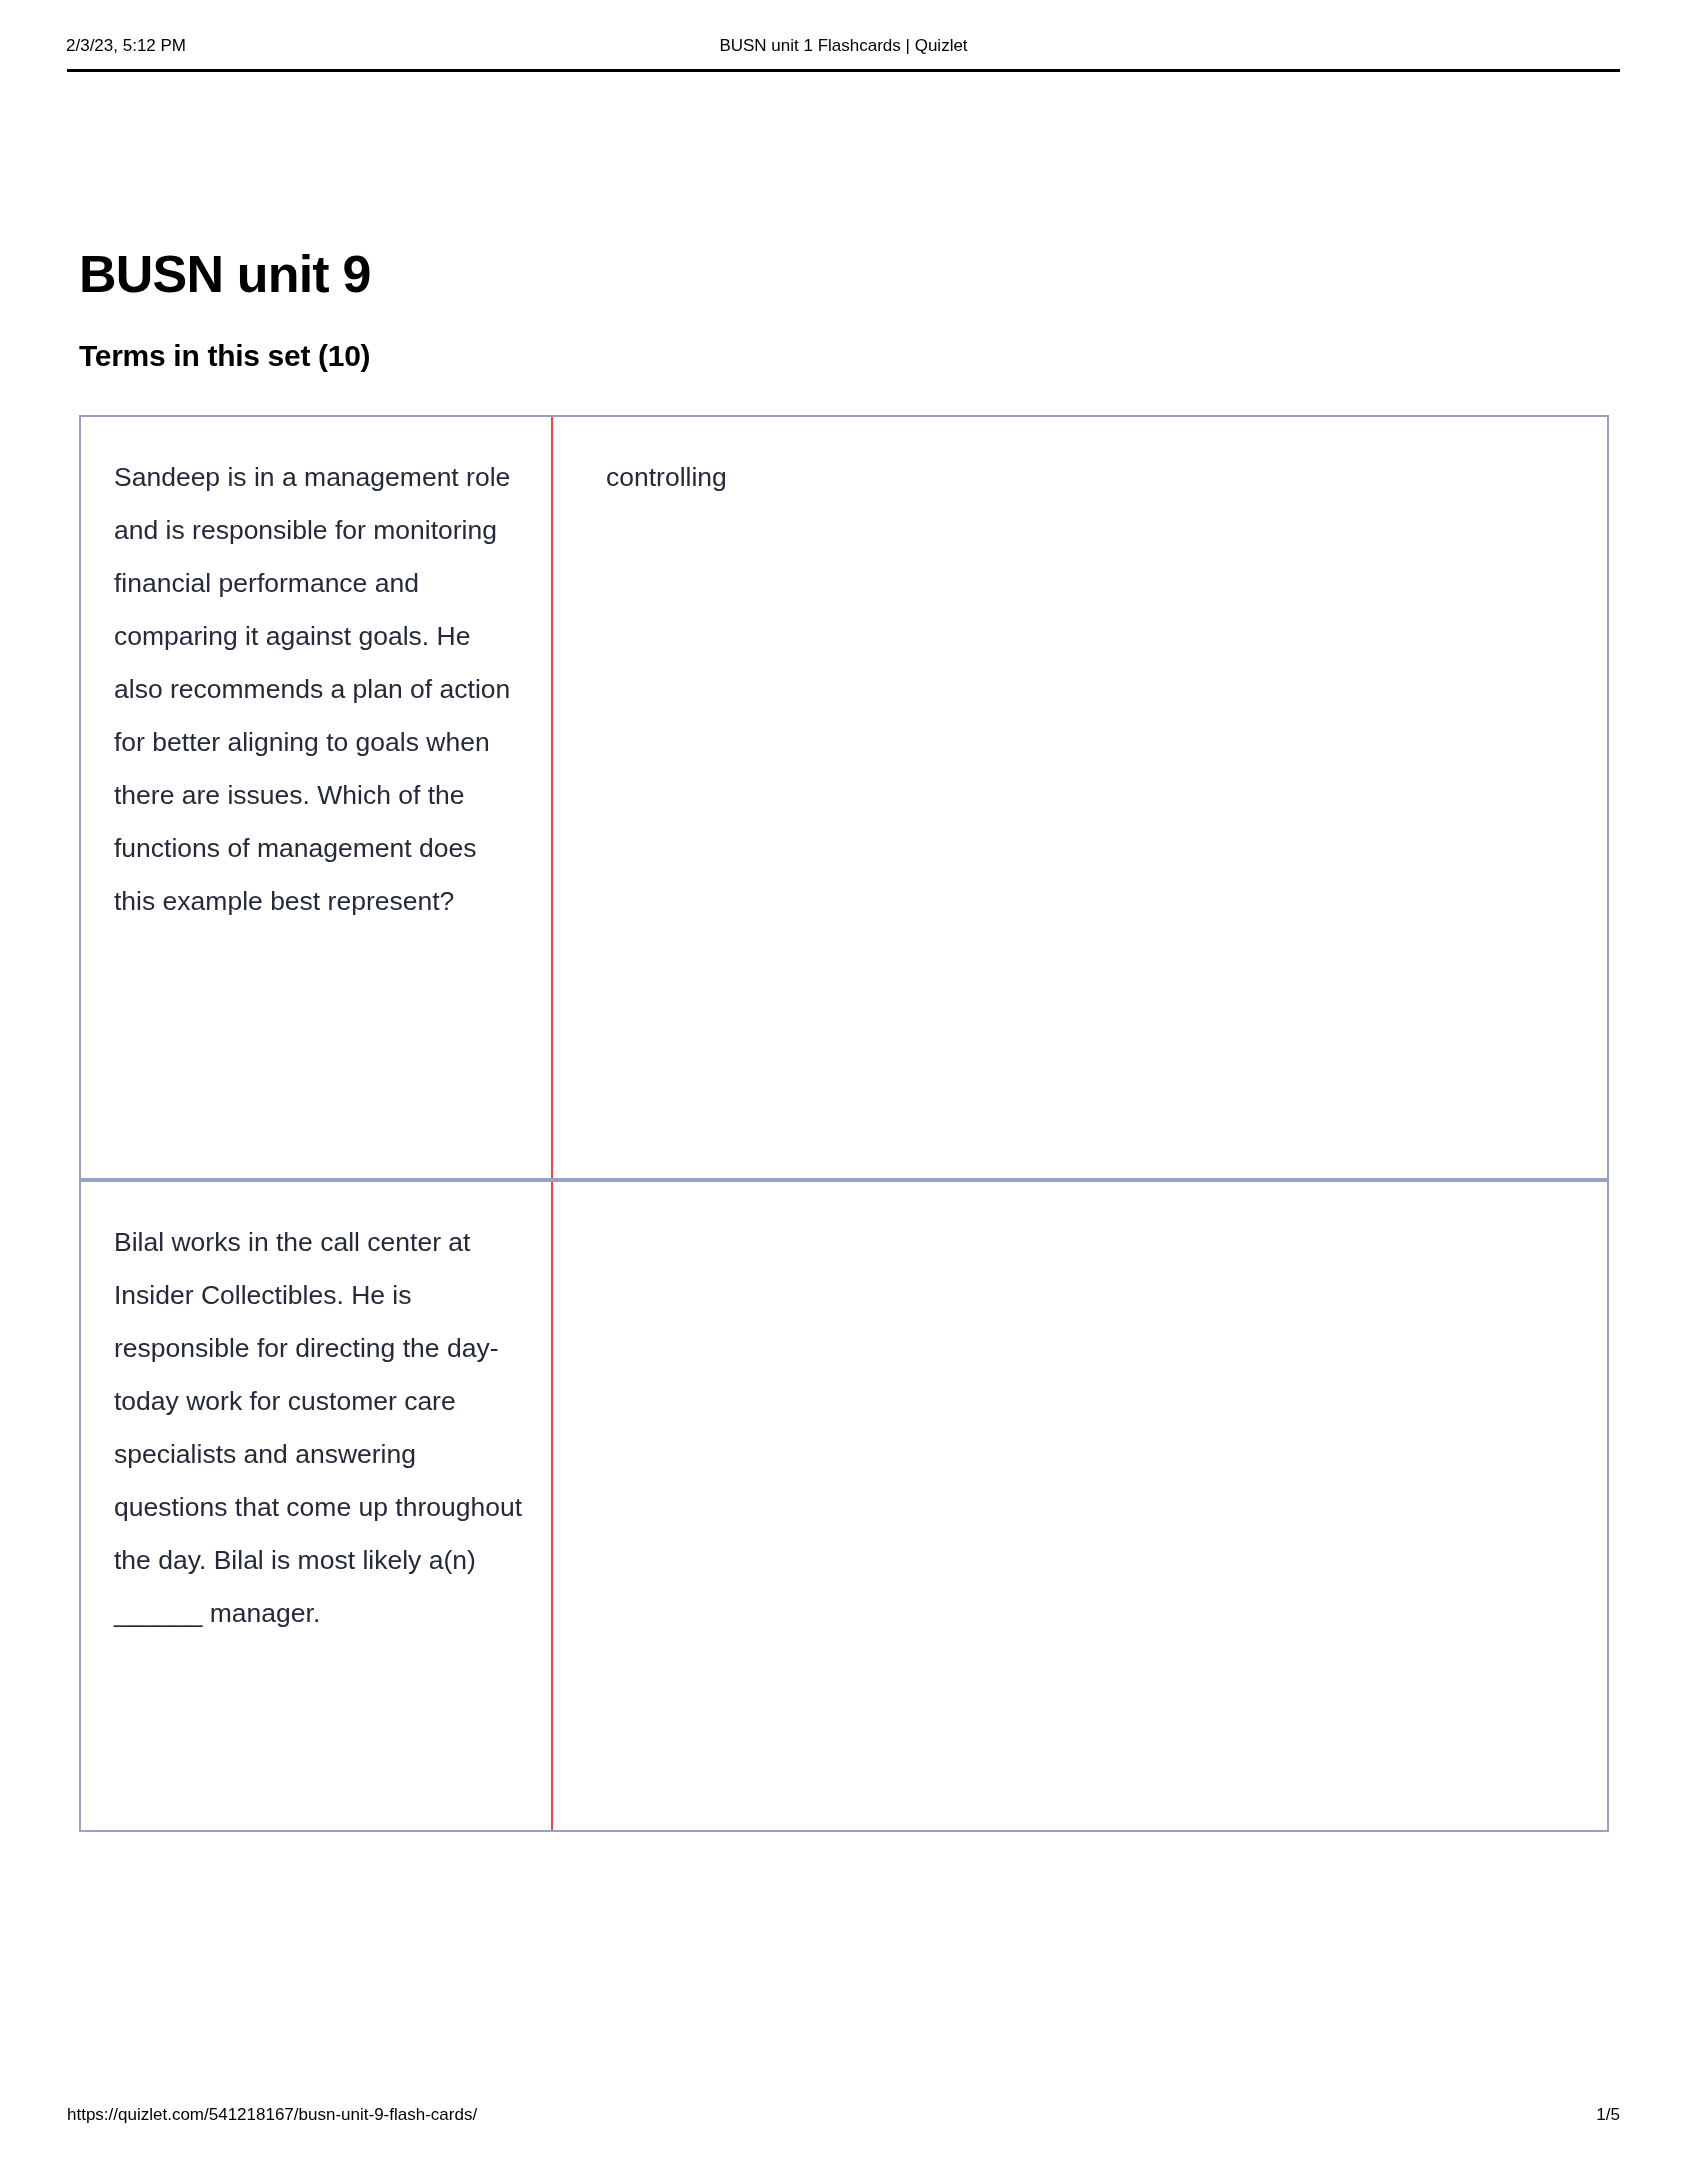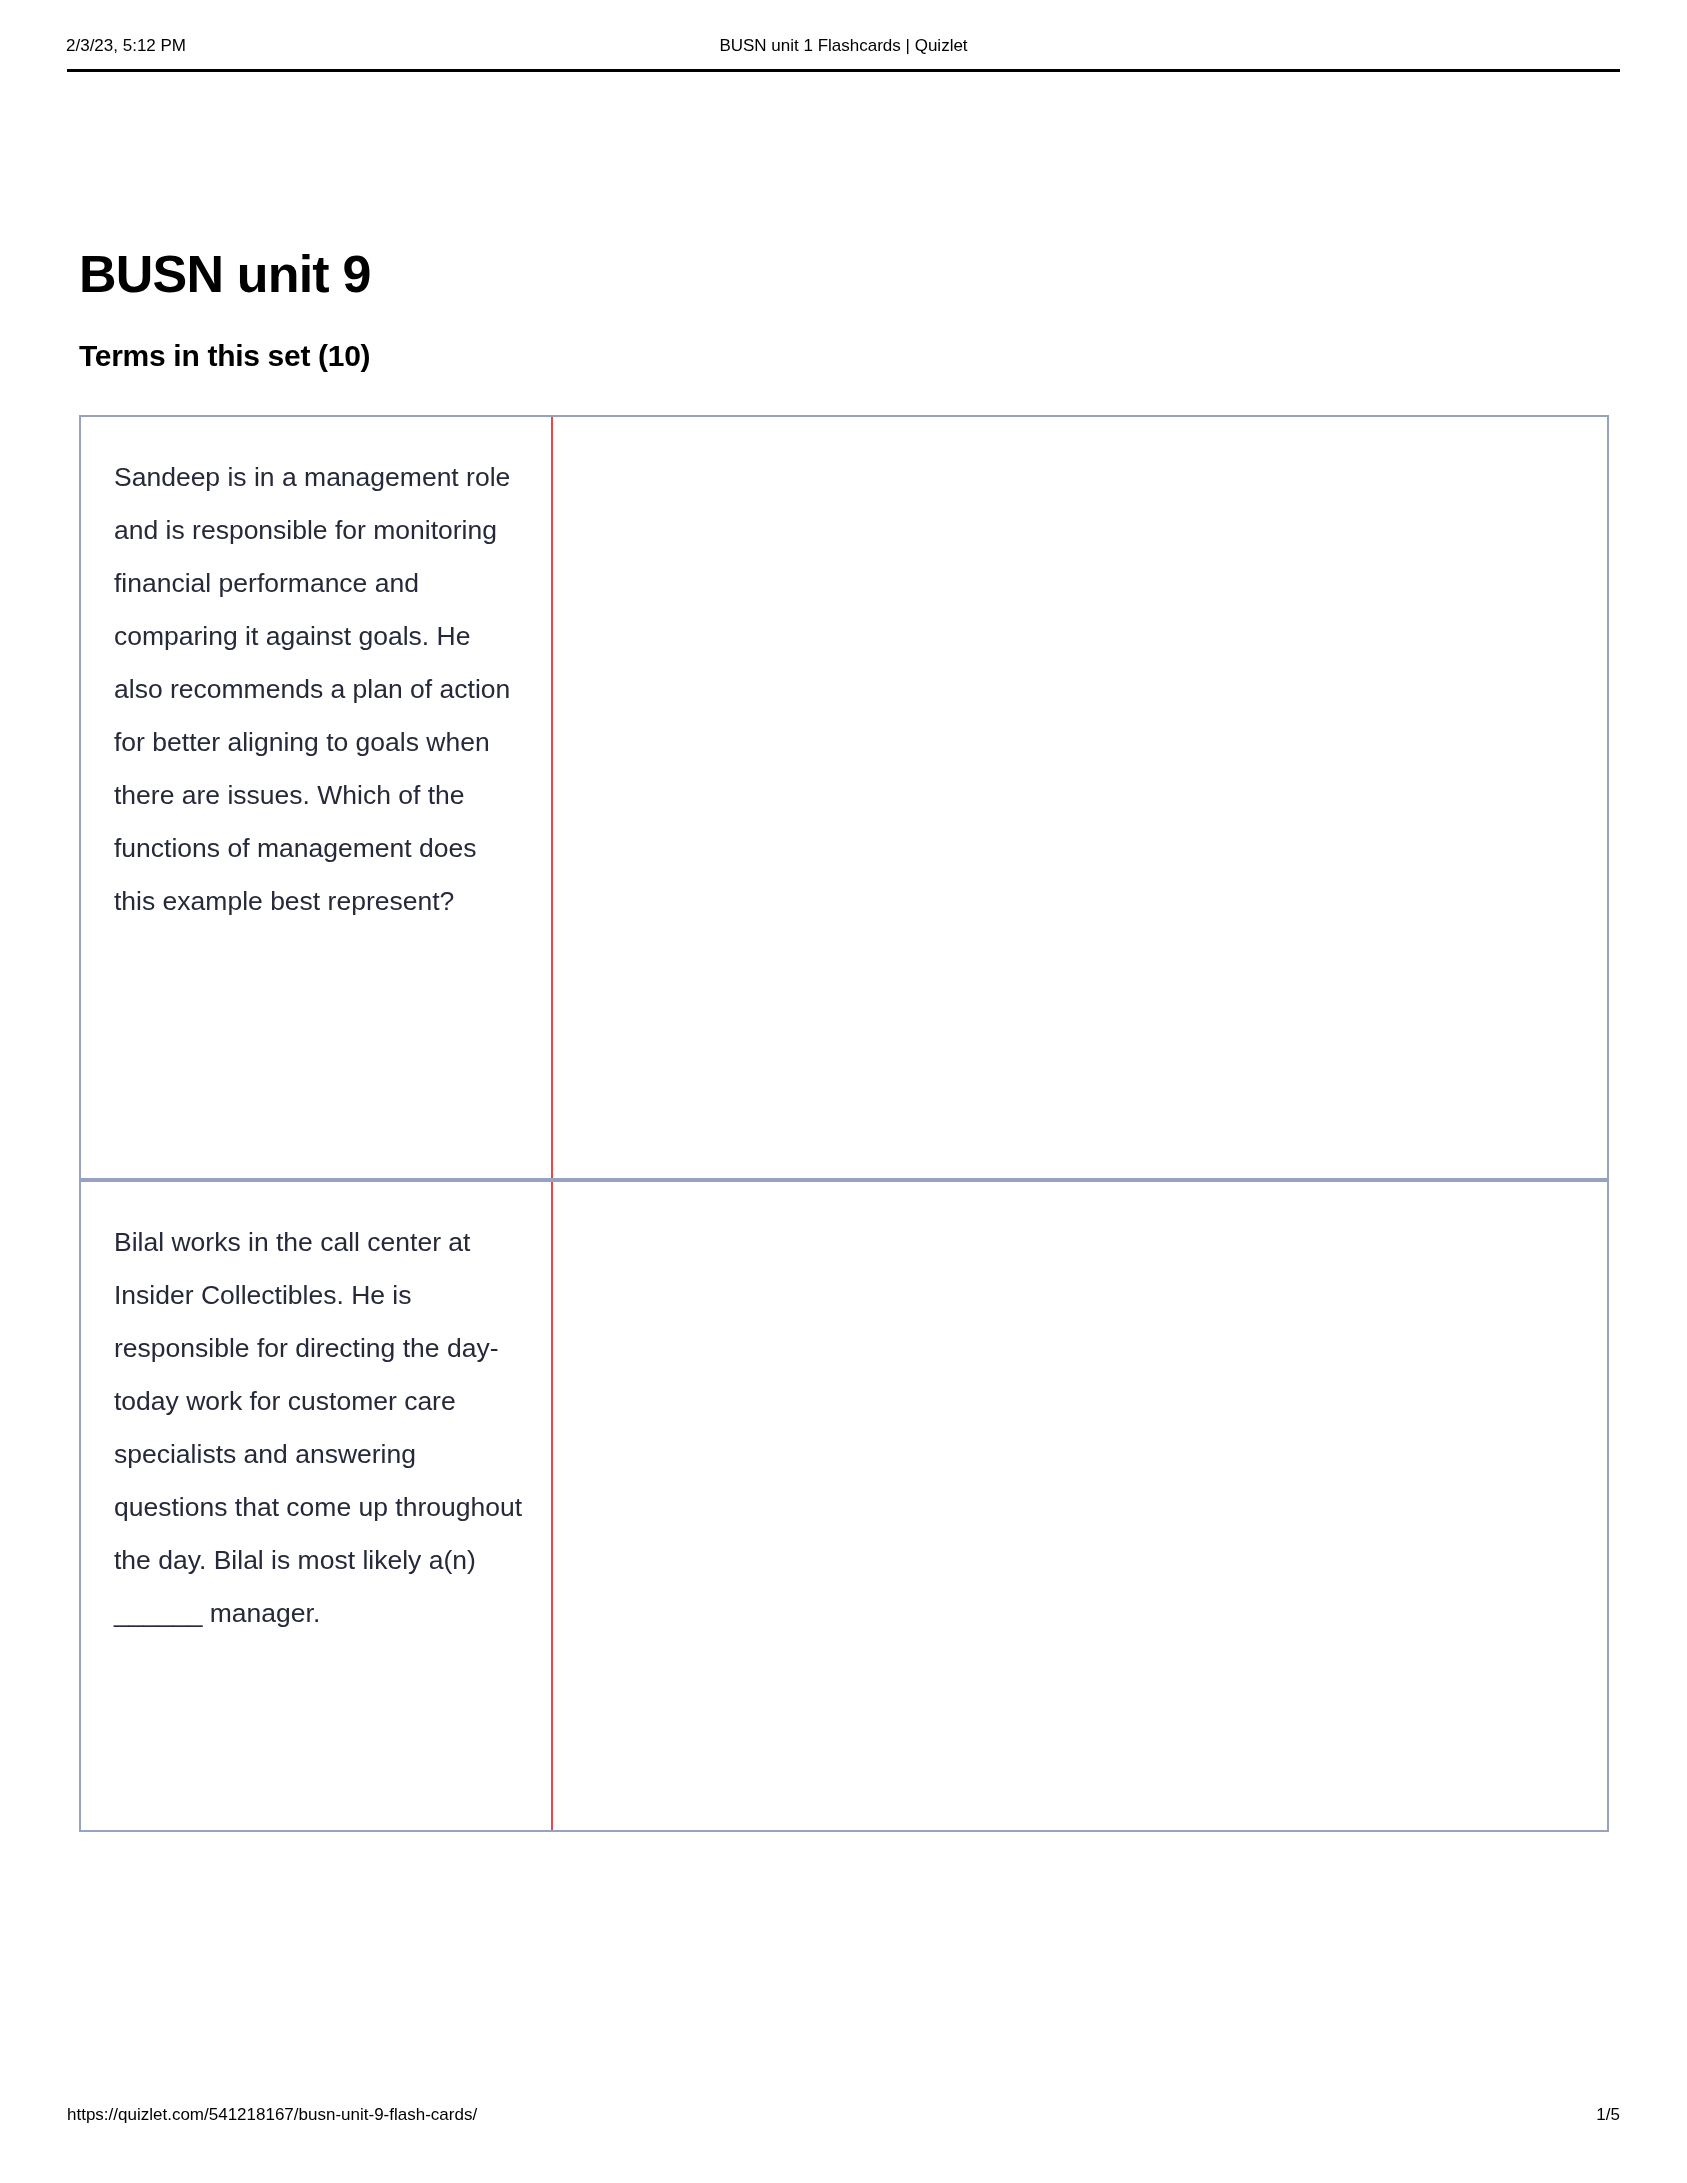--- a/index.html
+++ b/index.html
@@ -175,20 +175,23 @@
     <h1 class="set-title">BUSN unit 9</h1>
 
     <h2 class="set-subtitle">Terms in this set (10)</h2>
 
     <div class="terms-list">
 
       <div class="term-row row-1">
         <div class="term-cell">
           <p class="term-text">Sandeep is in a management role and is responsible for monitoring financial performance and comparing it against goals. He also recommends a plan of action for better aligning to goals when there are issues. Which of the functions of management does this example best represent?</p>
         </div>
+        <div class="def-cell">
+          <p class="def-text">controlling</p>
+        </div>
       </div>
 
       <div class="term-row row-2">
         <div class="term-cell">
           <p class="term-text">Bilal works in the call center at Insider Collectibles. He is responsible for directing the day-today work for customer care specialists and answering questions that come up throughout the day. Bilal is most likely a(n) ______ manager.</p>
         </div>
       </div>
 
     </div>
   </div>

